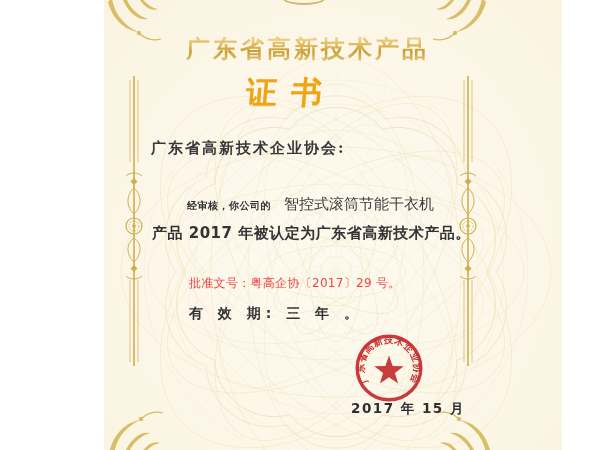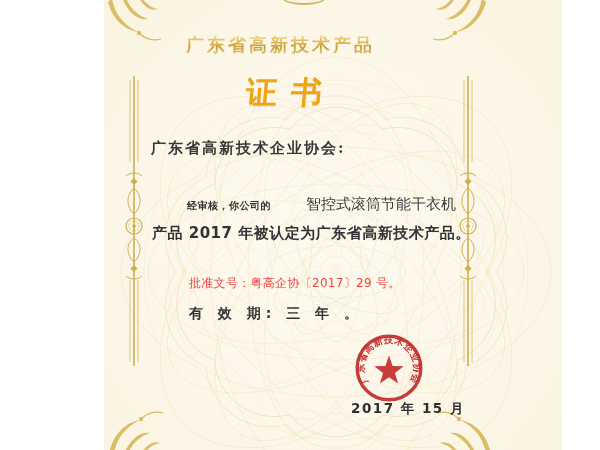--- a/index.html
+++ b/index.html
@@ -13,35 +13,35 @@
 
   .paper svg.deco { position:absolute; left:0; top:0; pointer-events:none; }
 
   .flourish { position:absolute; width:60px; height:48px; }
   .rail { position:absolute; width:26px; height:290px; top:76px; }
   .rail-left { left:121px; } .rail-right { left:455px; }
 
   .top-center-mark { position:absolute; left:283px; top:-8px; width:42px; height:13px;
                      border:2.5px solid #c9a44a; border-radius:50%; opacity:.8; }
 
-  .cert-title { position:absolute; left:186px; top:33px; font-size:18px; font-weight:700;
+  .cert-title { position:absolute; left:186px; top:33px; font-size:24px; font-weight:700;
                 letter-spacing:3px; white-space:nowrap;
                 background:linear-gradient(180deg,#f2e2a8 0%,#dcb54e 42%,#c89d34 58%,#ecd48c 100%);
                 -webkit-background-clip:text; background-clip:text; color:transparent; }
   .cert-subtitle { position:absolute; left:246px; top:72px; font-size:31px; font-weight:700;
                    letter-spacing:14px; white-space:nowrap; color:#efa412;
                    font-family:"DejaVu Serif","Liberation Serif",serif; transform:skewX(-5deg);
                    text-shadow:0 1px 0 rgba(200,120,10,.25); }
   .company-line { position:absolute; left:151px; top:139px; font-size:15px; letter-spacing:2px;
                   color:#38383a; font-weight:600; white-space:nowrap;
                   font-family:"DejaVu Serif","Liberation Serif",serif; }
   .body-row { position:absolute; left:187px; top:195px; display:flex; gap:13px; align-items:baseline; white-space:nowrap; }
   .body-intro { font-size:10px; font-weight:700; letter-spacing:.5px; color:#333335; }
   .product-name { font-size:15px; font-weight:500; letter-spacing:0; color:#3c3c3e;
-                  font-family:"DejaVu Serif","Liberation Serif",serif;margin-left:22px; }
+                  font-family:"DejaVu Serif","Liberation Serif",serif; }
   .body-line2 { position:absolute; left:152px; top:224px; font-size:15px; font-weight:700;
                 letter-spacing:.5px; color:#333335; white-space:nowrap; }
   .approval-line { position:absolute; left:189px; top:275px; font-size:12px; font-weight:400;
                    letter-spacing:.3px; color:#ef4444; white-space:nowrap; }
   .validity-line { position:absolute; left:189px; top:305px; font-size:14px; font-weight:700;
                    letter-spacing:5px; color:#333335; white-space:nowrap; }
   .issue-date { position:absolute; left:351px; top:400px; font-size:13.5px; font-weight:700;
                 letter-spacing:1.5px; color:#2f2f31; white-space:nowrap; }
 
   .seal { position:absolute; left:347px; top:326px; width:84px; height:84px;

